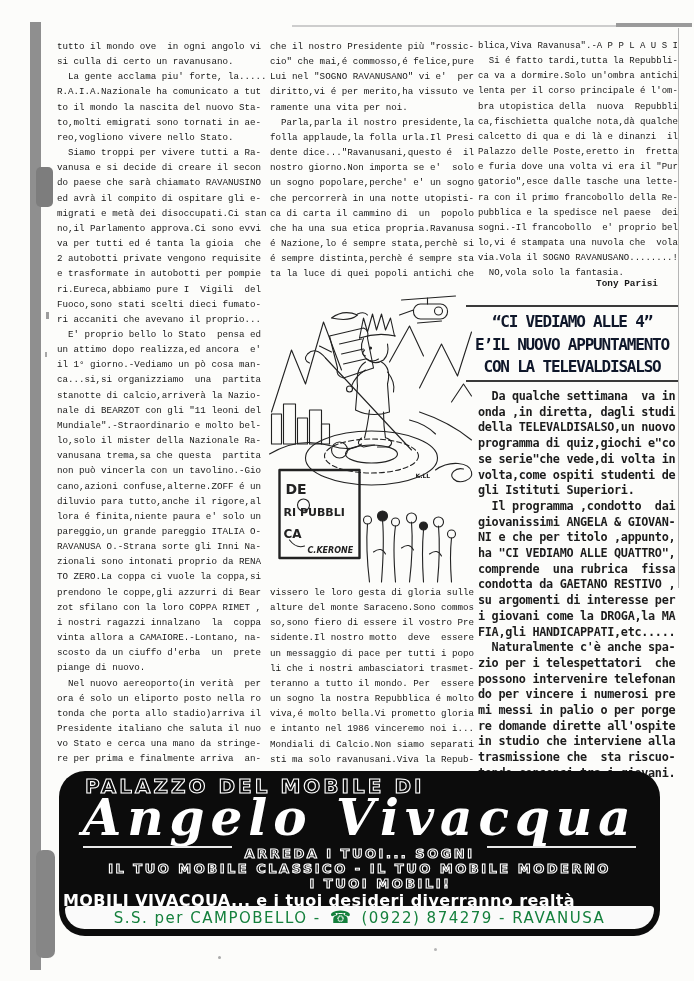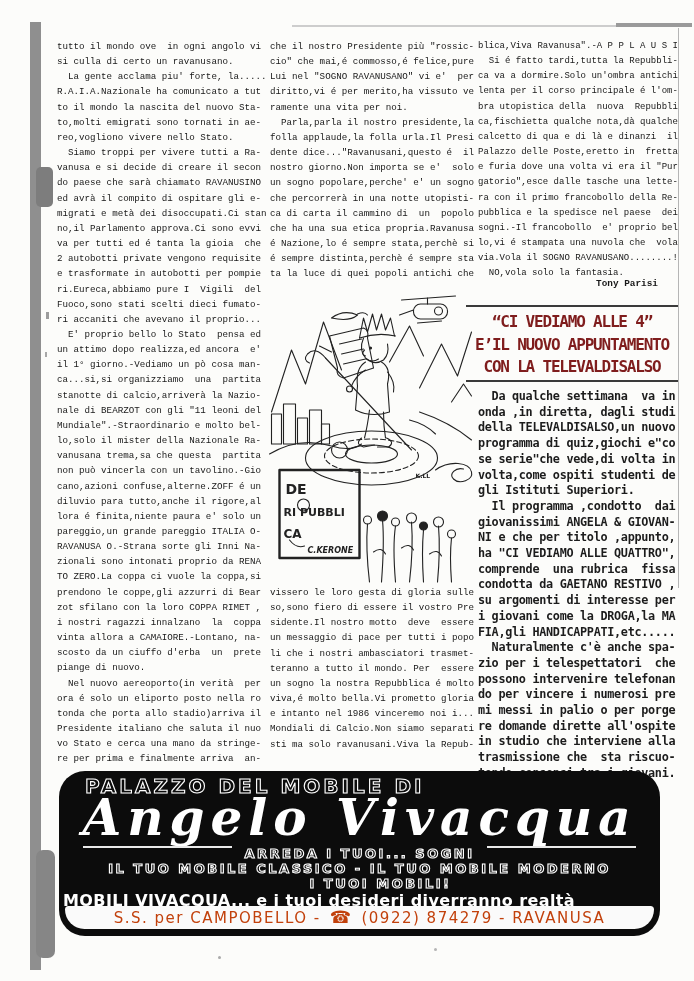--- a/index.html
+++ b/index.html
@@ -26,21 +26,21 @@
   .col-right-top{left:478px;top:39px;width:209px;font-size:9px;line-height:15.16px;}
   .byline{position:absolute;left:478px;top:278px;width:180px;text-align:right;
           font-size:9.4px;font-weight:bold;white-space:pre;}
 
   
   .rule{position:absolute;left:466px;width:212px;height:2px;background:#3a3a3a;}
   .rule-top{top:305px;}
   .rule-bottom{top:380px;}
   .tv-headline{position:absolute;left:462px;top:311px;width:220px;text-align:center;
       font-family:"DejaVu Sans Mono",monospace;font-weight:700;font-size:16px;
-      letter-spacing:-1.2px;line-height:22.5px;color:#7f1d1d;}
+      letter-spacing:-1.2px;line-height:22.5px;color:#0f172a;}
   .tv-body{left:478px;top:389px;width:206px;font-family:"DejaVu Sans Mono",monospace;
       font-weight:700;font-size:11.8px;line-height:15.7px;letter-spacing:-0.3px;color:#1c1c1c;}
 
   
   .illustration{position:absolute;left:269px;top:292px;width:206px;height:292px;}
 
   
   .ad-banner{position:absolute;left:59px;top:771px;width:601px;height:165px;background:#0c0c0c;
       border-radius:26px;display:flex;flex-direction:column;}
   .bubble{font-family:"DejaVu Sans",sans-serif;font-weight:800;color:#fff;}
@@ -52,21 +52,21 @@
       font-weight:700;font-size:50px;line-height:52px;color:#fff;letter-spacing:6px;}
   .ad-slogan-row{display:flex;margin:2px 24px 0 24px;gap:12px;height:14px;}
   .ad-hline{flex:1;height:2px;background:#e9e9e9;}
   .bubble-sm{font-size:13px;letter-spacing:2.5px;}
   .ad-s2{margin-top:1px;height:15px;text-align:center;}
   .ad-s3{margin-top:0;height:13px;text-align:center;padding-left:42px;}
   .ad-tagline{margin:2px 0 0 4px;font-family:"DejaVu Sans",sans-serif;font-weight:700;
       font-size:16px;color:#ffffff;letter-spacing:0.4px;}
   .ad-strip{position:absolute;left:6px;right:6px;bottom:7px;height:23px;background:#fafafa;
       border-radius:4px 4px 22px 22px;display:flex;align-items:center;justify-content:center;
-      gap:9px;font-family:"DejaVu Sans",sans-serif;font-size:15px;color:#c2410c;letter-spacing:1.5px;}
+      gap:9px;font-family:"DejaVu Sans",sans-serif;font-size:15px;color:#15803d;letter-spacing:1.5px;}
   .phone-icon{font-size:17px;line-height:1;}
 </style>
 </head>
 <body>
 
 <div class="page">
 
   <div class="scan-band"></div>
   <div class="scan-blob-1"></div>
   <div class="scan-blob-2"></div>
@@ -243,20 +243,21 @@
       <text x="16" y="202" font-size="14">DE</text>
       <text x="14" y="224" font-size="11">RI PUBBLI</text>
       <text x="14" y="246" font-size="12">CA</text>
       <text x="38" y="261" font-size="8" font-style="italic">C.KERONE</text>
       <text x="146" y="186" font-size="6">K.LL</text>
     </g>
   </svg>
 
   <div class="col col-mid-bottom">
       <div>vissero le loro gesta di gloria sulle</div>
+      <div>alture del monte Saraceno.Sono commos</div>
       <div>so,sono fiero di essere il vostro Pre</div>
       <div>sidente.Il nostro motto  deve  essere</div>
       <div>un messaggio di pace per tutti i popo</div>
       <div>li che i nostri ambasciatori trasmet-</div>
       <div>teranno a tutto il mondo. Per  essere</div>
       <div>un sogno la nostra Repubblica é molto</div>
       <div>viva,é molto bella.Vi prometto gloria</div>
       <div>e intanto nel 1986 vinceremo noi i...</div>
       <div>Mondiali di Calcio.Non siamo separati</div>
       <div>sti ma solo ravanusani.Viva la Repub-</div>

